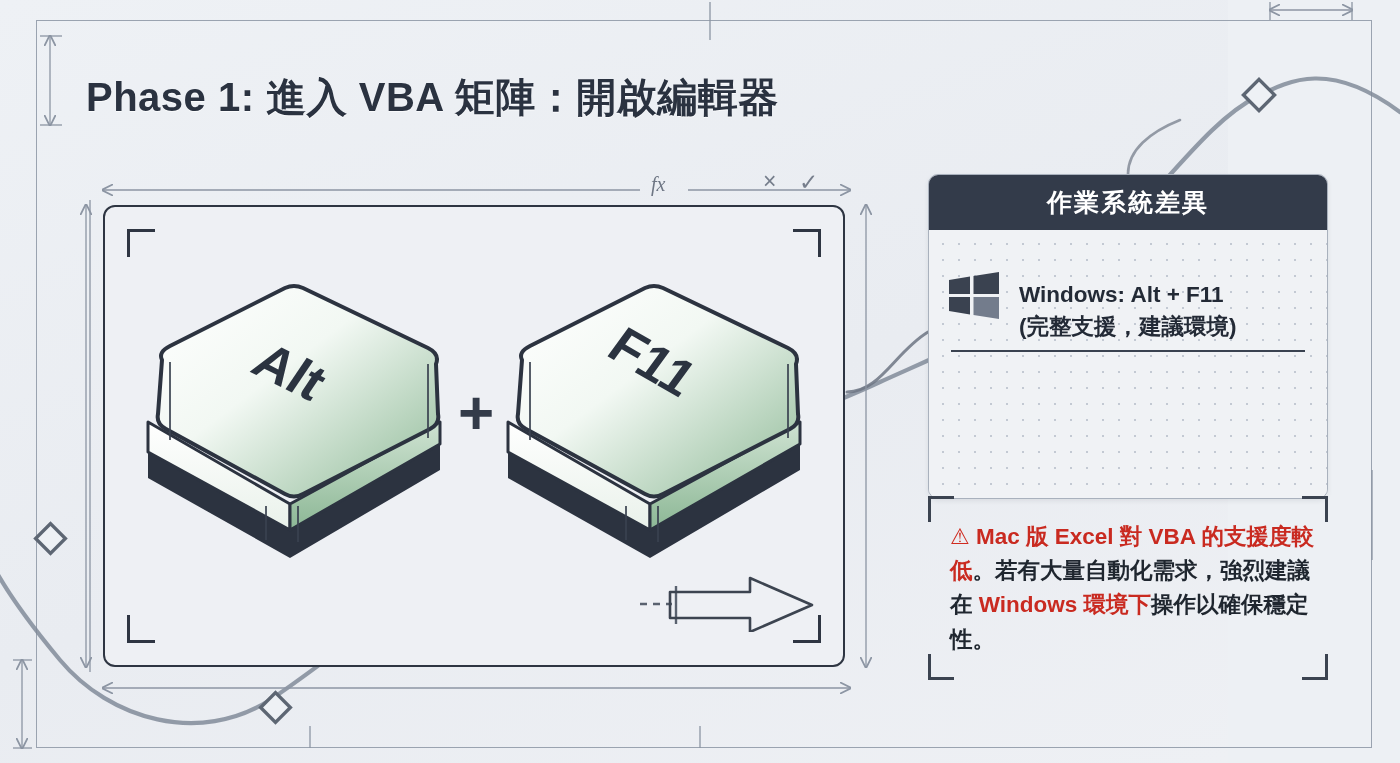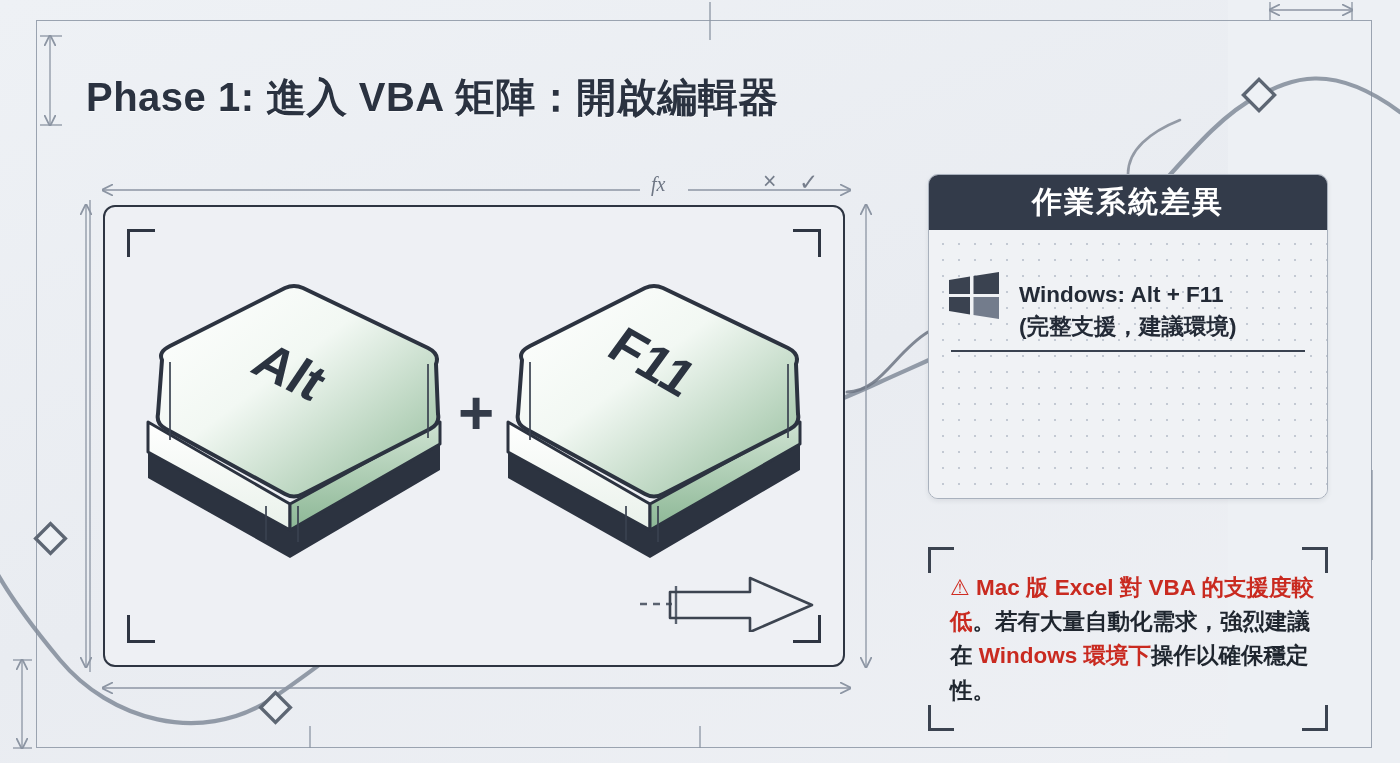--- a/index.html
+++ b/index.html
@@ -113,21 +113,21 @@
     background: #eff1f4;
     box-shadow: 0 2px 5px rgba(40,50,70,.09);
   }
   .os-card-header {
     height: 55px;
     background: #333b4a;
     color: #ffffff;
     display: flex;
     align-items: center;
     justify-content: center;
-    font-size: 30px;
+    font-size: 25px;
     font-weight: 700;
     letter-spacing: 2px;
   }
   .os-card-body {
     position: relative;
     height: calc(100% - 55px);
     background-color: #f0f2f5;
     background-image: radial-gradient(#c3c9d3 1.1px, transparent 1.2px);
     background-size: 16px 16px;
     background-position: 6px 6px;
@@ -150,21 +150,21 @@
     line-height: 1.38;
     color: #232a36;
     white-space: pre-line;
     margin-top: 29px;
   }
   .os-icon { flex: 0 0 auto; width: 54px; height: 54px; }
 
   
   .warn-box {
     position: absolute;
-    left: 928px; top: 547px;
+    left: 928px; top: 496px;
     width: 400px; height: 184px;
   }
   .warn-corner {
     position: absolute;
     width: 26px; height: 26px;
     border-color: #3b4350;
     border-style: solid;
     border-width: 0;
   }
   .warn-corner.tl { left: 0;  top: 0;    border-left-width: 3px; border-top-width: 3px; }

